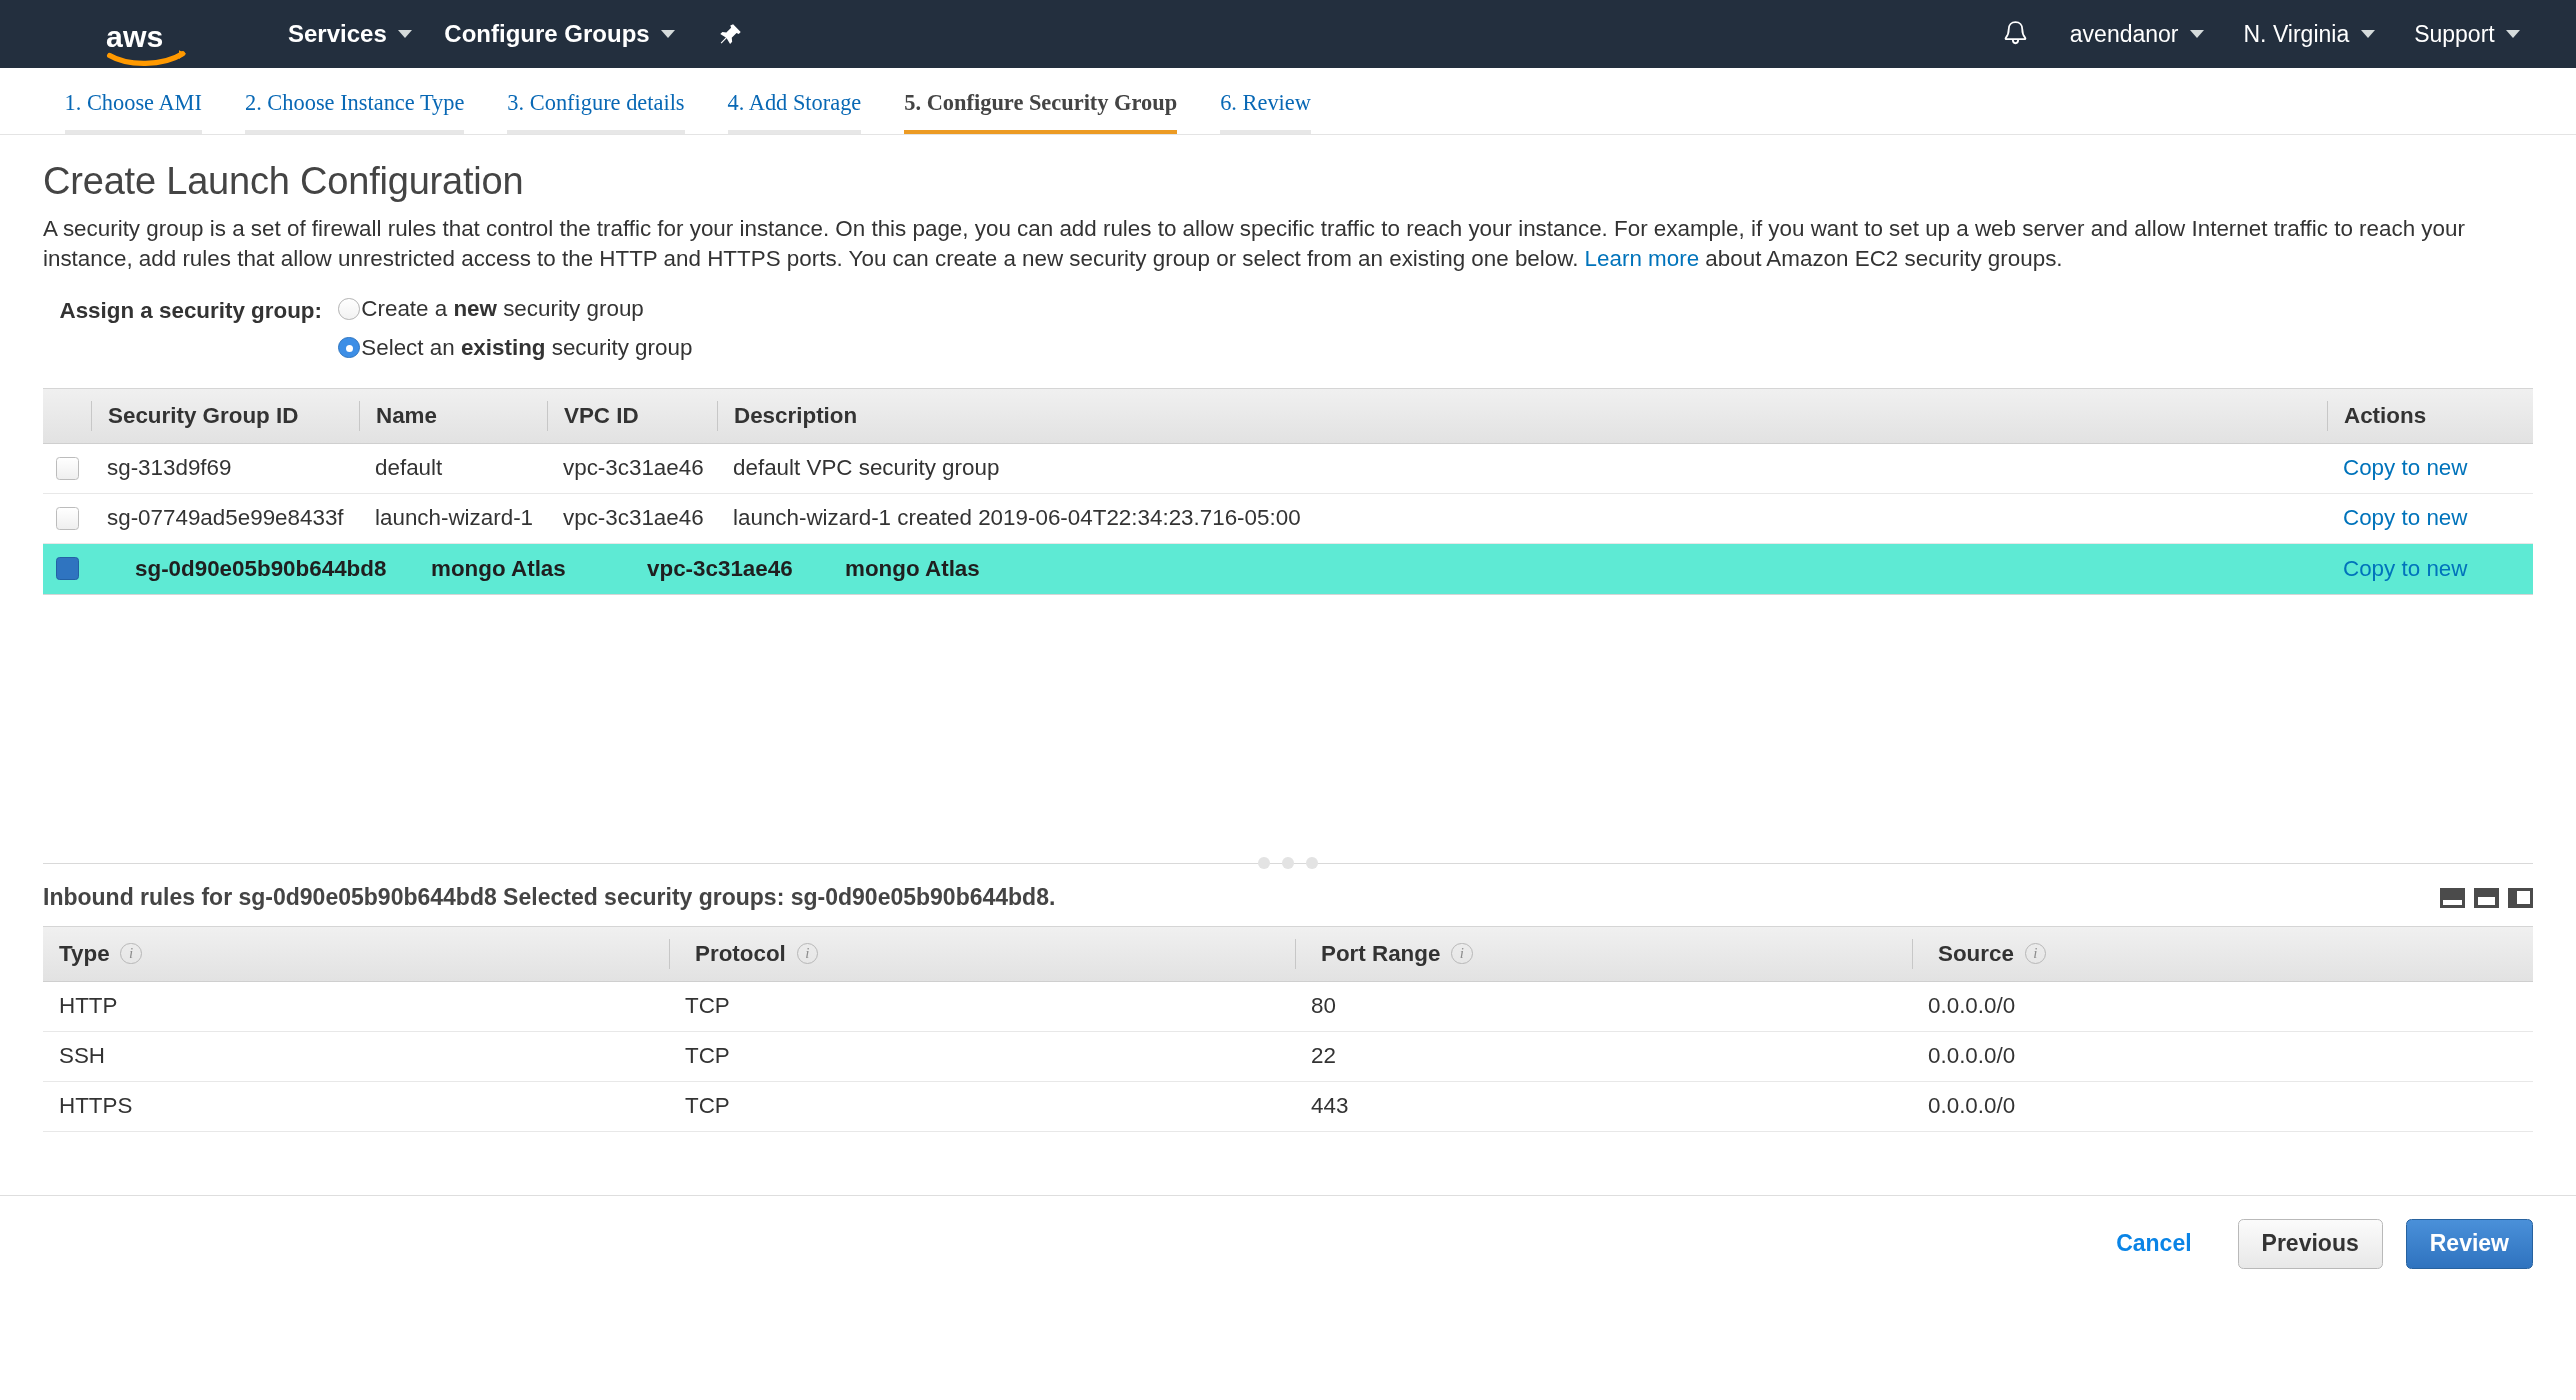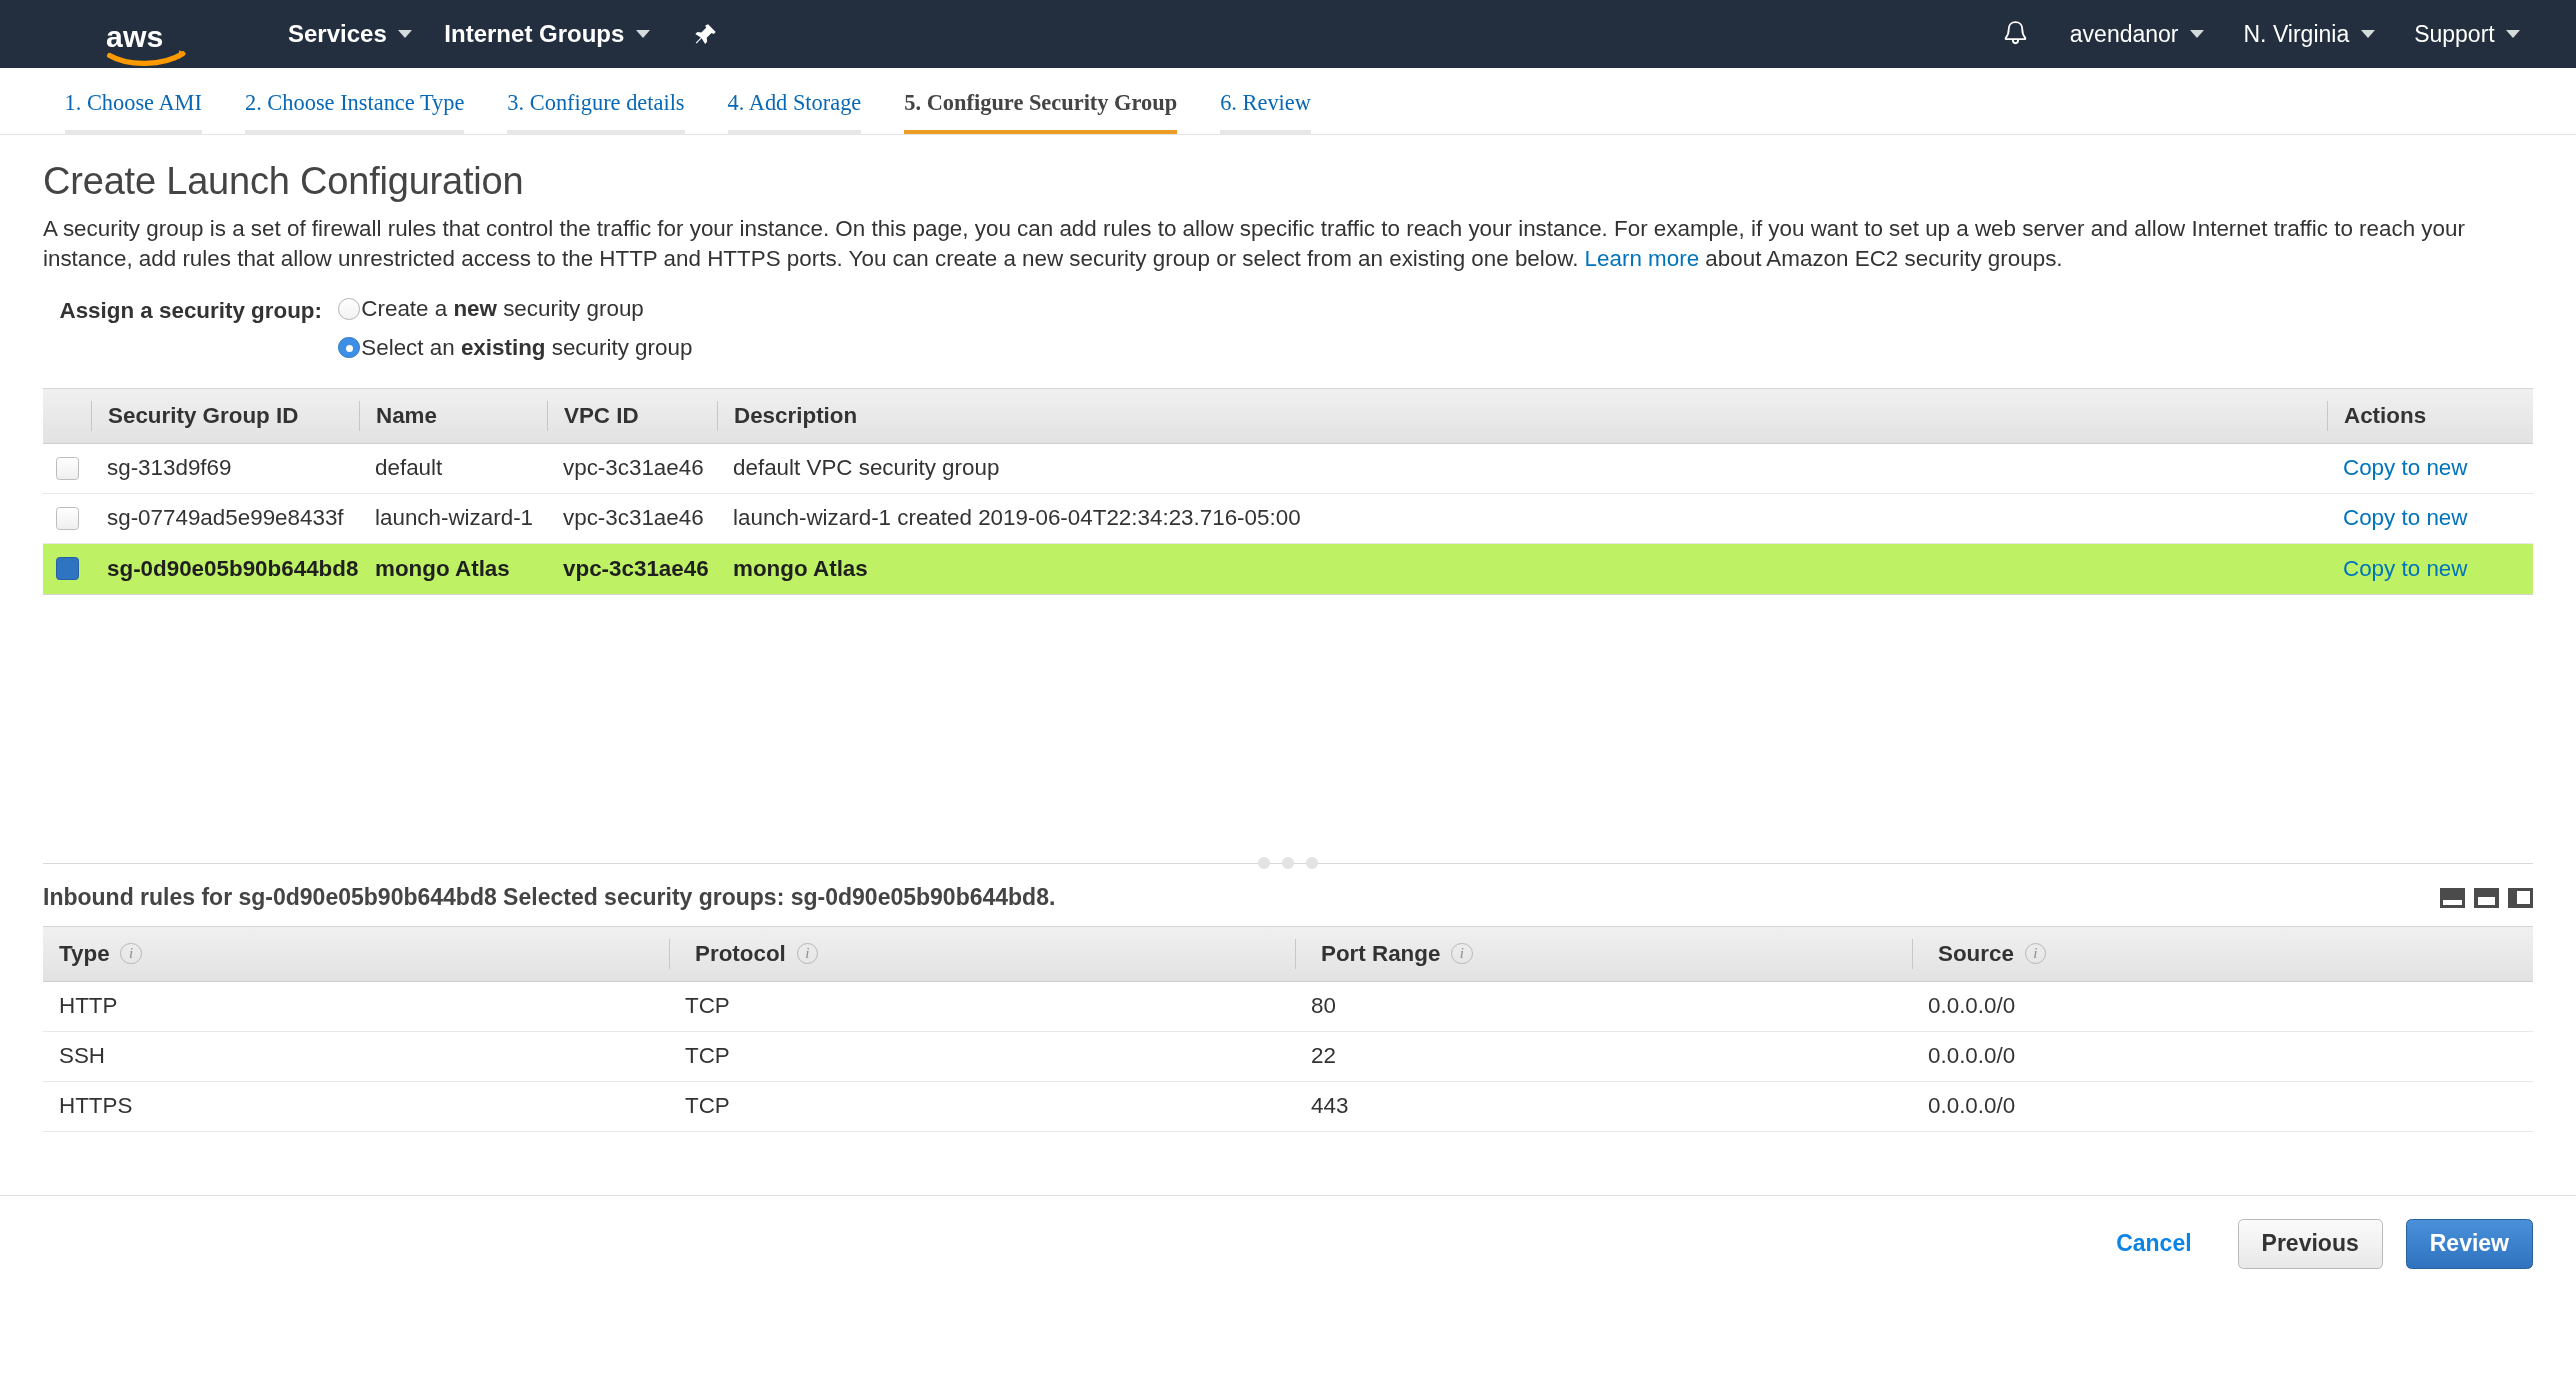--- a/index.html
+++ b/index.html
@@ -156,21 +156,21 @@
     padding-left: 16px;
   }
   .sg-head .cell.nobar { border-left: none; }
   .sg-row {
     display: flex; align-items: center;
     height: 50px;
     border-bottom: 0.9px solid #e8e8e8;
     background: #ffffff;
   }
   .sg-row:last-child { border-bottom: none; }
-  .sg-row.selected { background: #bef264; }
+  .sg-row.selected { background: #5eead4; gap: 28px; }
   .sg-row .cell {
     font-size: 22.4px; color: #333333;
     padding-left: 16px;
     white-space: nowrap; overflow: hidden; text-overflow: ellipsis;
   }
   .sg-row.selected .cell { font-weight: bold; color: #1f1f1f; }
   .c-check { width: 48px; flex: none; display: flex; justify-content: center; padding-left:0 !important; }
   .c-sgid  { width: 268px; flex: none; }
   .c-name  { width: 188px; flex: none; }
   .c-vpc   { width: 170px; flex: none; }
@@ -282,21 +282,21 @@
         <text x="2" y="30" font-family="Liberation Sans, sans-serif" font-size="34" font-weight="bold" fill="#ffffff">aws</text>
         <path d="M6 40 C26 52, 66 52, 88 38" stroke="#ff9900" stroke-width="6" fill="none" stroke-linecap="round"></path>
         <path d="M84 34 L92 38 L84 44 Z" fill="#ff9900"></path>
       </svg>
     </div>
     <div class="nav-item first">
       <span>Services</span>
       <span class="caret"></span>
     </div>
     <div class="nav-item">
-      <span>Internet Groups</span>
+      <span>Configure Groups</span>
       <span class="caret"></span>
     </div>
     <div class="pin-wrap">
       <svg width="25" height="27" viewBox="0 0 24 24" fill="#ffffff">
         <path d="M14.5 2.2 L21.8 9.5 L19.9 11.4 L17.8 10.6 L13.2 15.2 L13.6 19.0 L11.6 21.0 L8.3 15.7 L3.4 20.6 L2.6 19.8 L7.5 14.9 L2.2 11.6 L4.2 9.6 L8.0 10.0 L12.6 5.4 L11.8 3.3 Z"></path>
       </svg>
     </div>
   </div>
   <div class="nav-right">
     <div class="bell-wrap">

